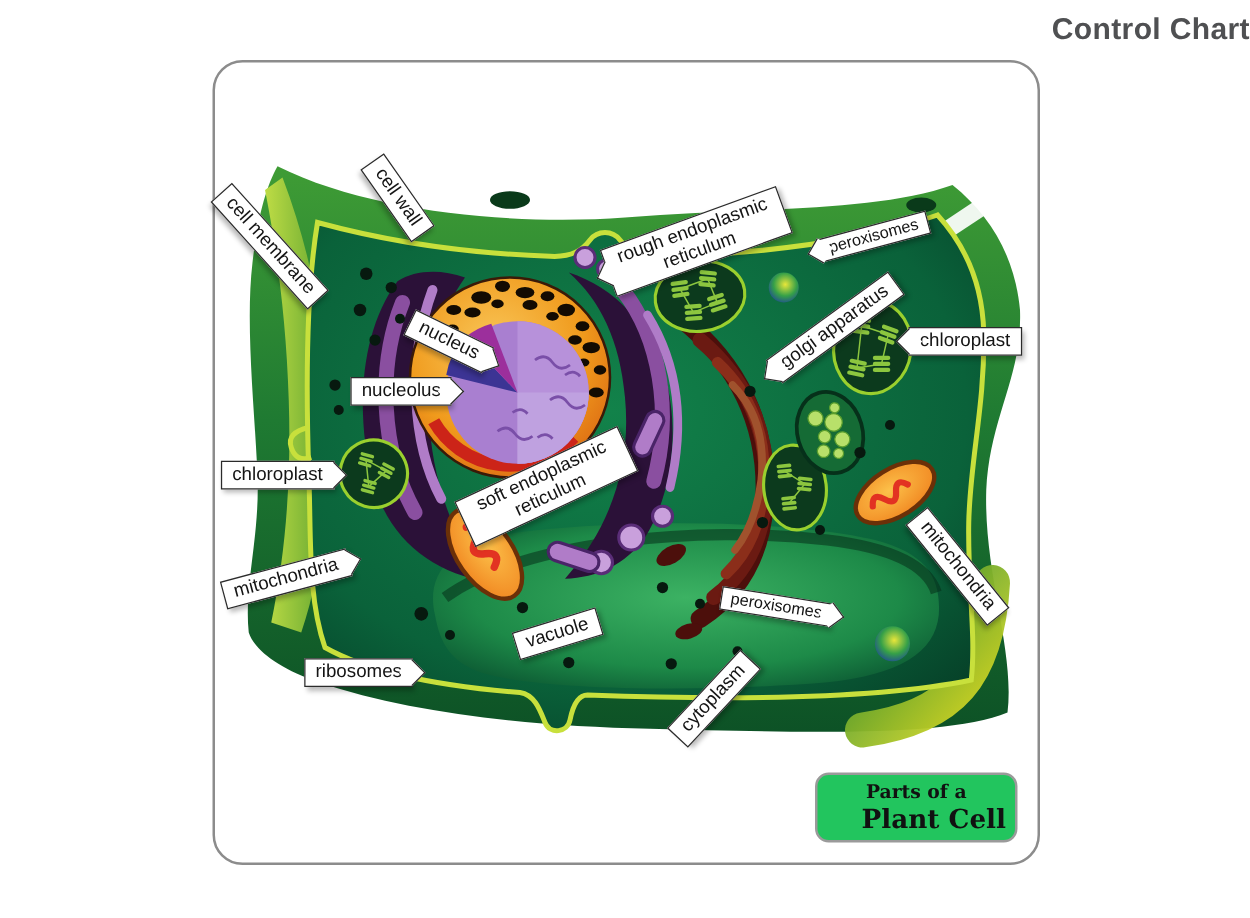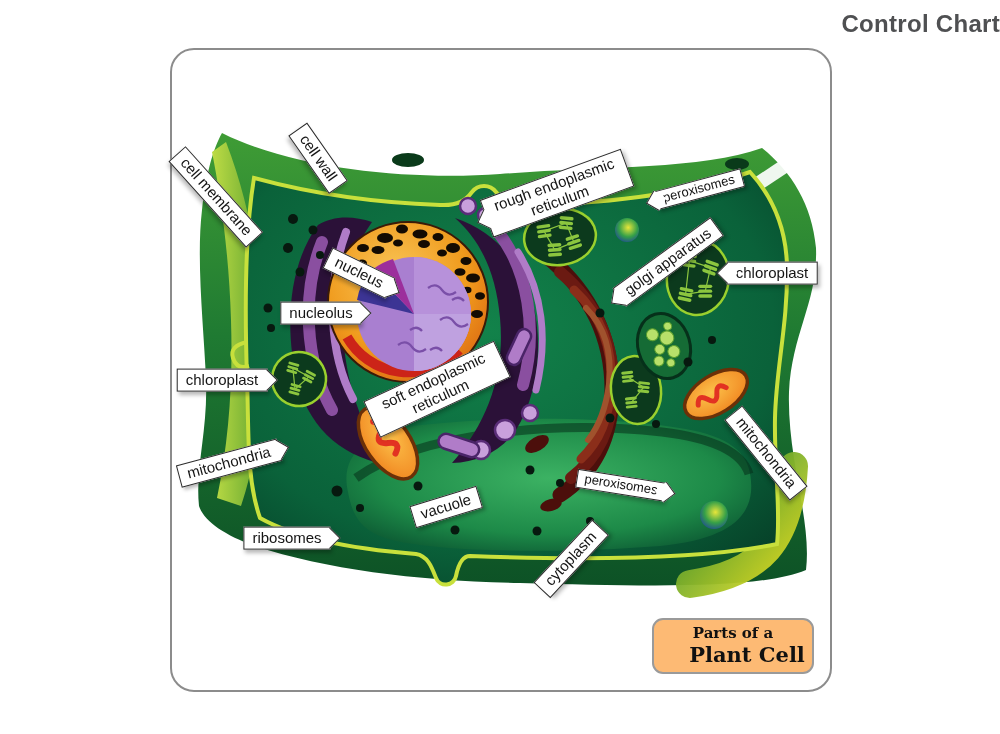--- a/index.html
+++ b/index.html
@@ -4,21 +4,21 @@
 <style>
   html,body{margin:0;padding:0;background:#fff;}
   #stage{position:relative;width:1000px;height:734px;background:#ffffff;overflow:hidden;
          font-family:"Liberation Sans",sans-serif;}
   .title{position:absolute;left:0;top:10px;width:1000px;text-align:right;
          font-size:24px;font-weight:bold;color:#4f5052;letter-spacing:.3px;}
   .frame{position:absolute;left:170px;top:48px;width:658px;height:640px;
          border:2px solid #8c8c8c;border-radius:24px;background:transparent;z-index:0;}
   #cellsvg{position:absolute;left:0;top:0;z-index:1;}
   .legend{position:absolute;left:652px;top:618px;width:158px;height:52px;z-index:3;
-          border:2px solid #9a9a9a;border-radius:11px;background:#fdba74;
+          border:2px solid #9a9a9a;border-radius:11px;background:#22c55e;
           display:flex;flex-direction:column;align-items:center;justify-content:center;
           font-family:"DejaVu Serif",serif;color:#111;}
   .legend .l1{font-size:15px;font-weight:bold;line-height:1.15;}
   .legend .l2{font-size:21px;font-weight:bold;line-height:1.15;margin-left:28px;}
   .lbl{position:absolute;z-index:2;background:#fff;border:1.5px solid #2b2b2b;
        color:#141414;font-size:15px;line-height:1.12;padding:2px 8px;white-space:nowrap;
        box-shadow:2px 3px 4px rgba(0,0,0,.28);}
   .lbl.small{font-size:13px;padding:1px 7px;}
   .lbl.wrap{white-space:normal;text-align:center;}
   .tip-r::after{content:"";position:absolute;right:-8px;top:50%;width:14px;height:14px;

